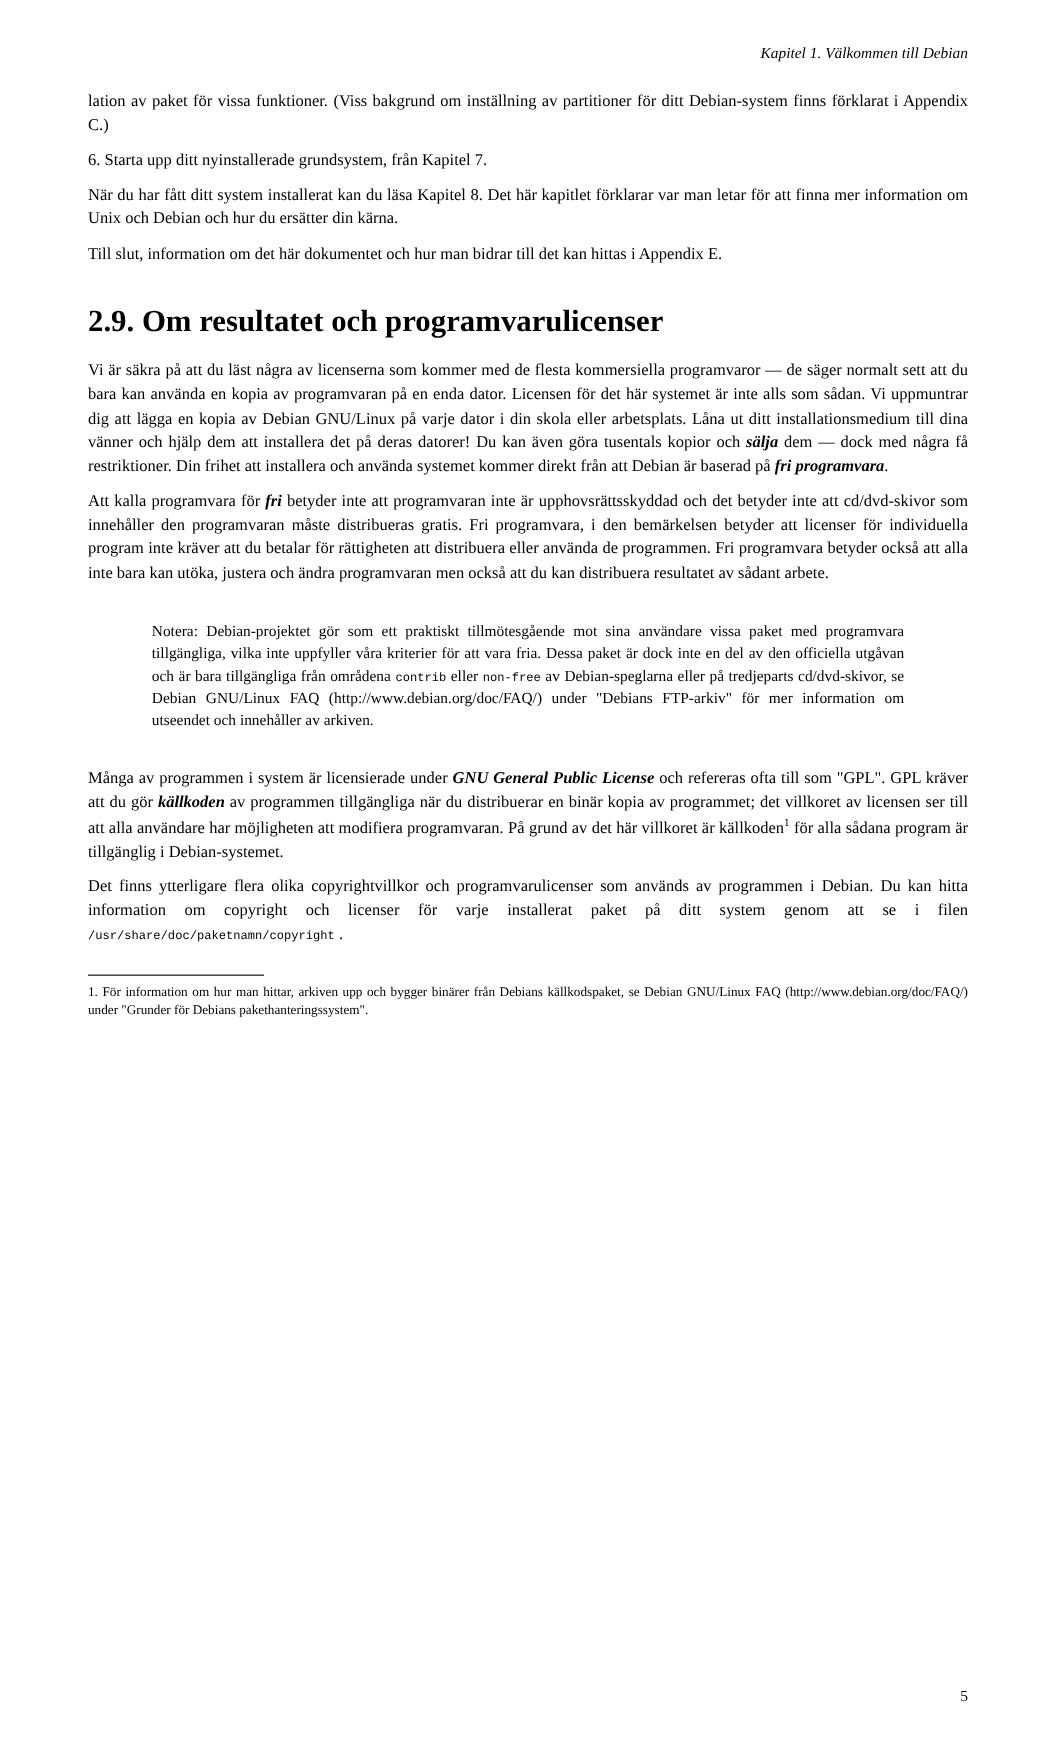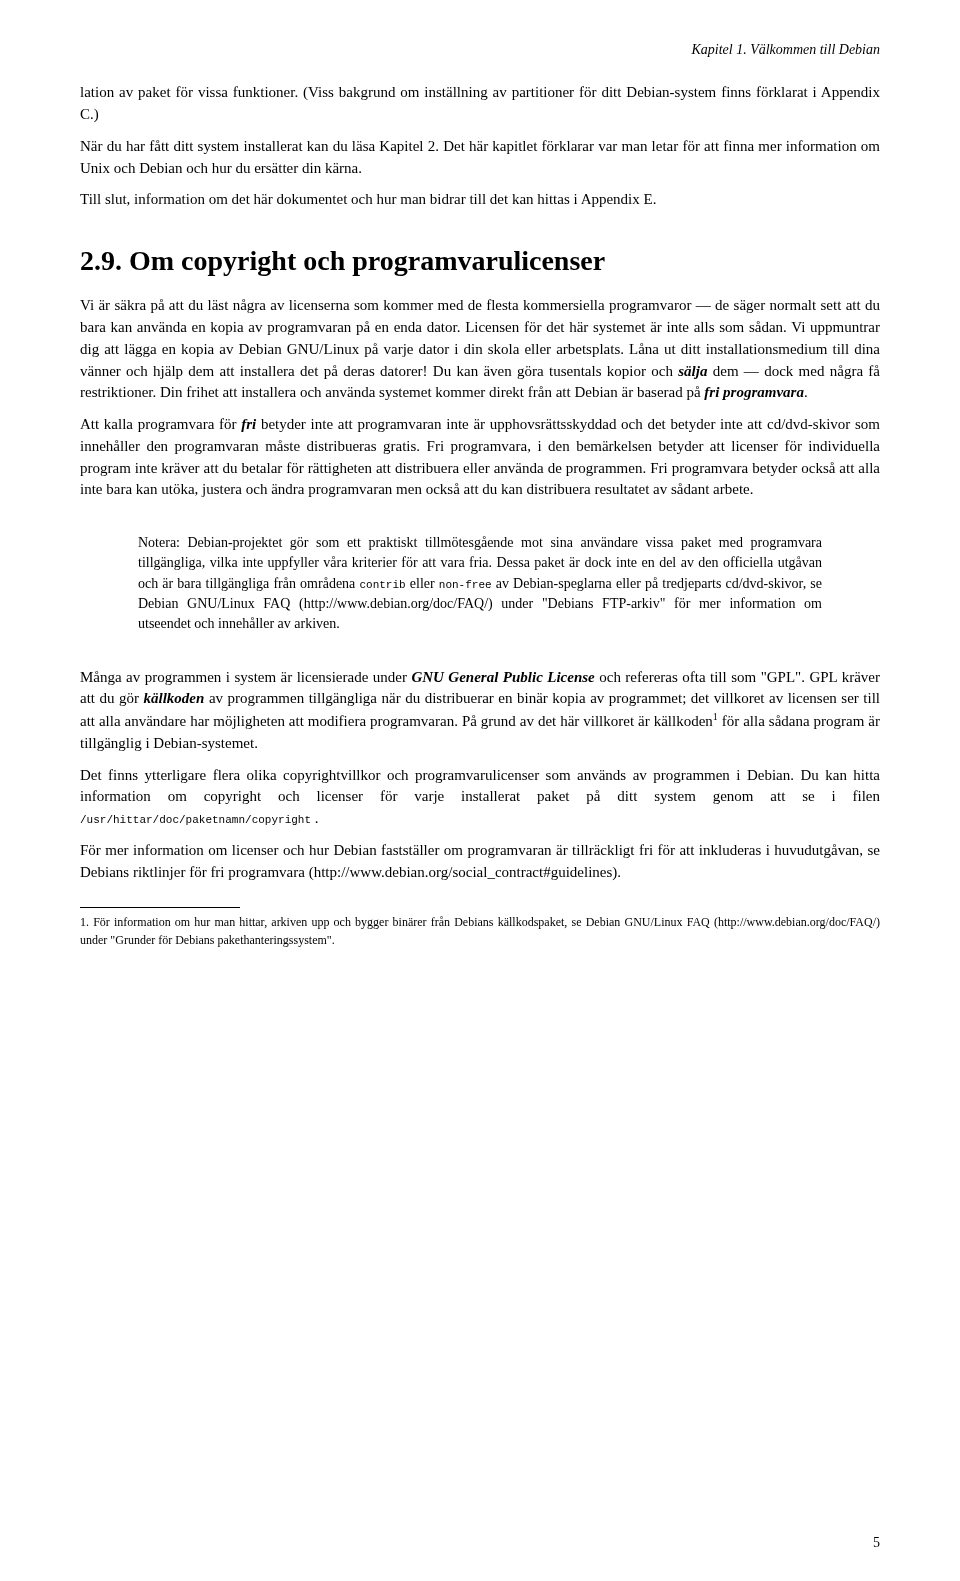--- a/index.html
+++ b/index.html
@@ -99,42 +99,42 @@
 <body>
 
 <div class="page">
 
   <div class="header">
     <span>Kapitel 1. Välkommen till Debian</span>
   </div>
 
   <div class="section-intro">
     <p>lation av paket för vissa funktioner. (Viss bakgrund om inställning av partitioner för ditt Debian-system finns förklarat i Appendix C.)</p>
-    <p>När du har fått ditt system installerat kan du läsa Kapitel 2. Det här kapitlet förklarar var man letar för att finna mer information om Unix och Debian och hur du ersätter din kärna.</p>
+    <p>6. Starta upp ditt nyinstallerade grundsystem, från Kapitel 7.</p>
+    <p>När du har fått ditt system installerat kan du läsa Kapitel 8. Det här kapitlet förklarar var man letar för att finna mer information om Unix och Debian och hur du ersätter din kärna.</p>
     <p>Till slut, information om det här dokumentet och hur man bidrar till det kan hittas i Appendix E.</p>
   </div>
 
   <h2 class="chapter-heading">
     <span>2.9.</span>
-    <span>Om copyright och programvarulicenser</span>
+    <span>Om resultatet och programvarulicenser</span>
   </h2>
 
   <p>Vi är säkra på att du läst några av licenserna som kommer med de flesta kommersiella programvaror — de säger normalt sett att du bara kan använda en kopia av programvaran på en enda dator. Licensen för det här systemet är inte alls som sådan. Vi uppmuntrar dig att lägga en kopia av Debian GNU/Linux på varje dator i din skola eller arbetsplats. Låna ut ditt installationsmedium till dina vänner och hjälp dem att installera det på deras datorer! Du kan även göra tusentals kopior och <em>sälja</em> dem — dock med några få restriktioner. Din frihet att installera och använda systemet kommer direkt från att Debian är baserad på <em>fri programvara</em>.</p>
 
   <p>Att kalla programvara för <em>fri</em> betyder inte att programvaran inte är upphovsrättsskyddad och det betyder inte att cd/dvd-skivor som innehåller den programvaran måste distribueras gratis. Fri programvara, i den bemärkelsen betyder att licenser för individuella program inte kräver att du betalar för rättigheten att distribuera eller använda de programmen. Fri programvara betyder också att alla inte bara kan utöka, justera och ändra programvaran men också att du kan distribuera resultatet av sådant arbete.</p>
 
   <div class="note-box">
     <p><span class="note-bold">Notera:</span> Debian-projektet gör som ett praktiskt tillmötesgående mot sina användare vissa paket med programvara tillgängliga, vilka inte uppfyller våra kriterier för att vara fria. Dessa paket är dock inte en del av den officiella utgåvan och är bara tillgängliga från områdena <code>contrib</code> eller <code>non-free</code> av Debian-speglarna eller på tredjeparts cd/dvd-skivor, se Debian GNU/Linux FAQ (http://www.debian.org/doc/FAQ/) under "Debians FTP-arkiv" för mer information om utseendet och innehåller av arkiven.</p>
   </div>
 
   <p>Många av programmen i system är licensierade under <em>GNU General Public License</em> och refereras ofta till som "GPL". GPL kräver att du gör <em>källkoden</em> av programmen tillgängliga när du distribuerar en binär kopia av programmet; det villkoret av licensen ser till att alla användare har möjligheten att modifiera programvaran. På grund av det här villkoret är källkoden<sup>1</sup> för alla sådana program är tillgänglig i Debian-systemet.</p>
 
-  <p>Det finns ytterligare flera olika copyrightvillkor och programvarulicenser som används av programmen i Debian. Du kan hitta information om copyright och licenser för varje installerat paket på ditt system genom att se i filen <code>/usr/hittar/doc/paketnamn/copyright</code> .</p>
+  <p>Det finns ytterligare flera olika copyrightvillkor och programvarulicenser som används av programmen i Debian. Du kan hitta information om copyright och licenser för varje installerat paket på ditt system genom att se i filen <code>/usr/share/doc/paketnamn/copyright</code> .</p>
 
-  <p>För mer information om licenser och hur Debian fastställer om programvaran är tillräckligt fri för att inkluderas i huvudutgåvan, se Debians riktlinjer för fri programvara (http://www.debian.org/social_contract#guidelines).</p>
 
   <hr class="footnote-separator">
 
   <p class="footnote"><span>1.</span> <span>För information om hur man hittar, arkiven upp och bygger binärer från Debians källkodspaket, se Debian GNU/Linux FAQ (http://www.debian.org/doc/FAQ/) under "Grunder för Debians pakethanteringssystem".</span></p>
 
   <div class="page-number">5</div>
 
 </div>
 
 </body></html>

